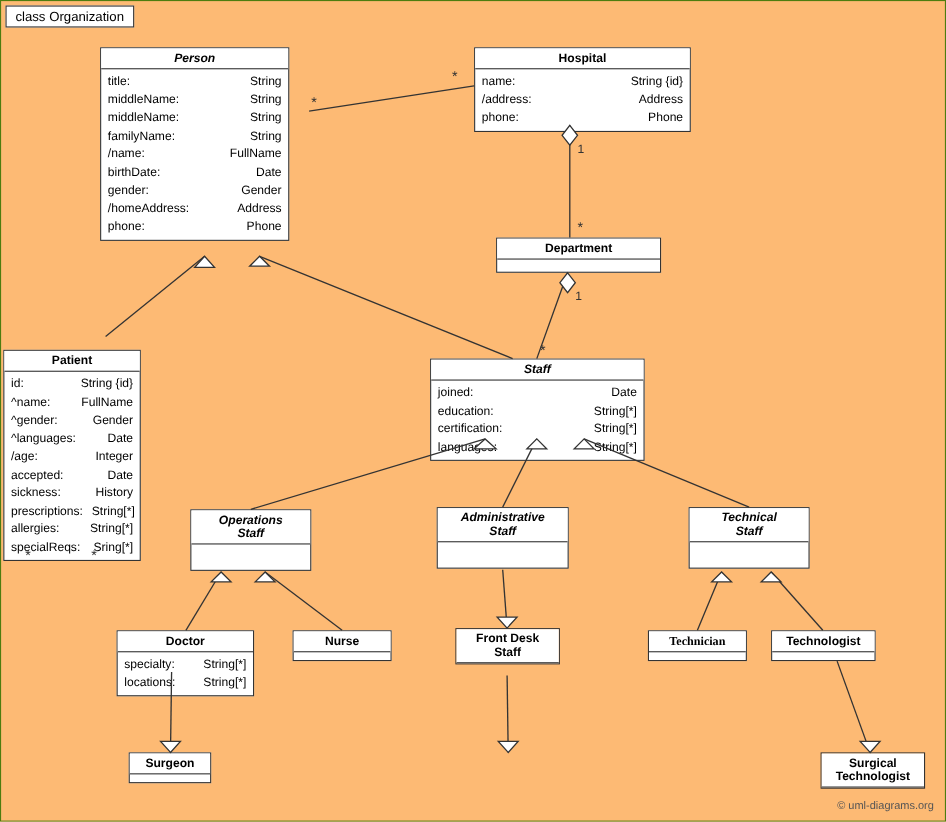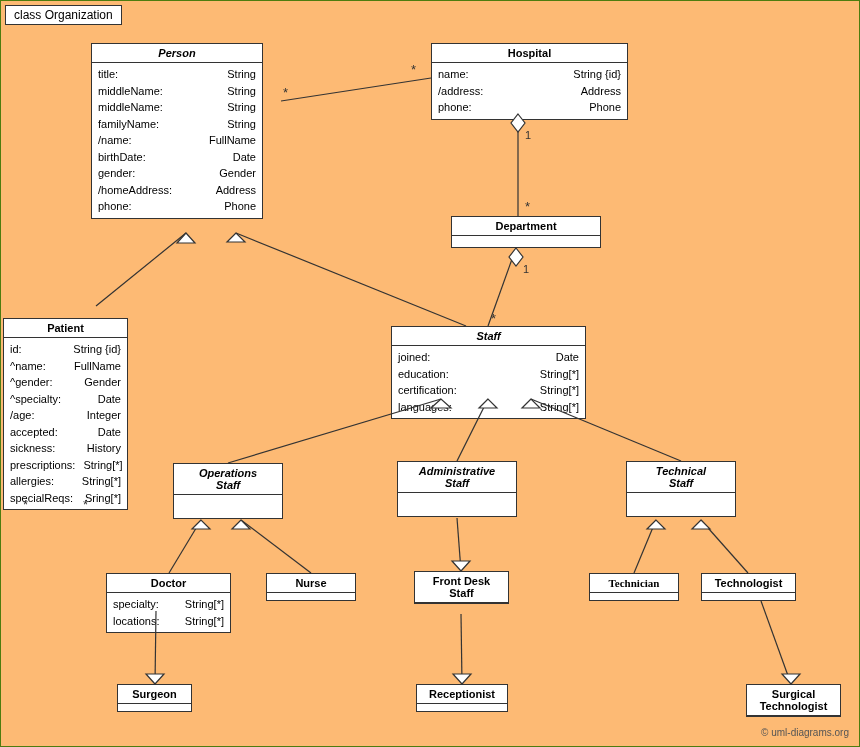--- a/index.html
+++ b/index.html
@@ -176,21 +176,21 @@
         </div>
       <div class="attr-row">
           <span class="attr-name">^name:</span>
           <span class="attr-type">FullName</span>
         </div>
       <div class="attr-row">
           <span class="attr-name">^gender:</span>
           <span class="attr-type">Gender</span>
         </div>
       <div class="attr-row">
-          <span class="attr-name">^specialty:</span>
+          <span class="attr-name">^languages:</span>
           <span class="attr-type">Date</span>
         </div>
       <div class="attr-row">
           <span class="attr-name">/age:</span>
           <span class="attr-type">Integer</span>
         </div>
       <div class="attr-row">
           <span class="attr-name">accepted:</span>
           <span class="attr-type">Date</span>
         </div>
@@ -256,23 +256,20 @@
   </div>
 
   <div class="uml-box" style="left:700px; top:572px; width:95px; min-height:28px;">
     <div class="box-title">Technologist</div>
   </div>
 
   <div class="uml-box" style="left:116px; top:683px; width:75px; min-height:28px;">
     <div class="box-title">Surgeon</div>
   </div>
 
-  <div class="uml-box" style="left:415px; top:683px; width:92px; min-height:28px;">
-    <div class="box-title">Receptionist</div>
-  </div>
 
   <div class="uml-box" style="left:745px; top:683px; width:95px; text-align:center;">
     <div class="box-title" style="white-space:pre-line;">Surgical
 Technologist</div>
   </div>
 
   <div class="watermark">© uml-diagrams.org</div>
 
   <svg class="arrows-svg">
 

